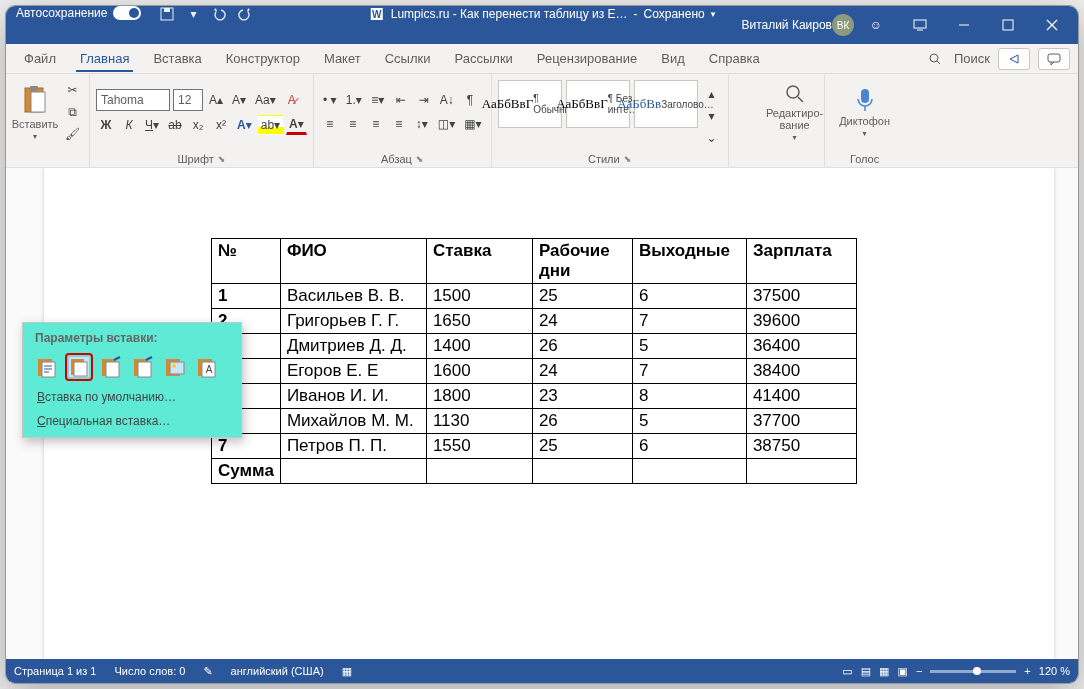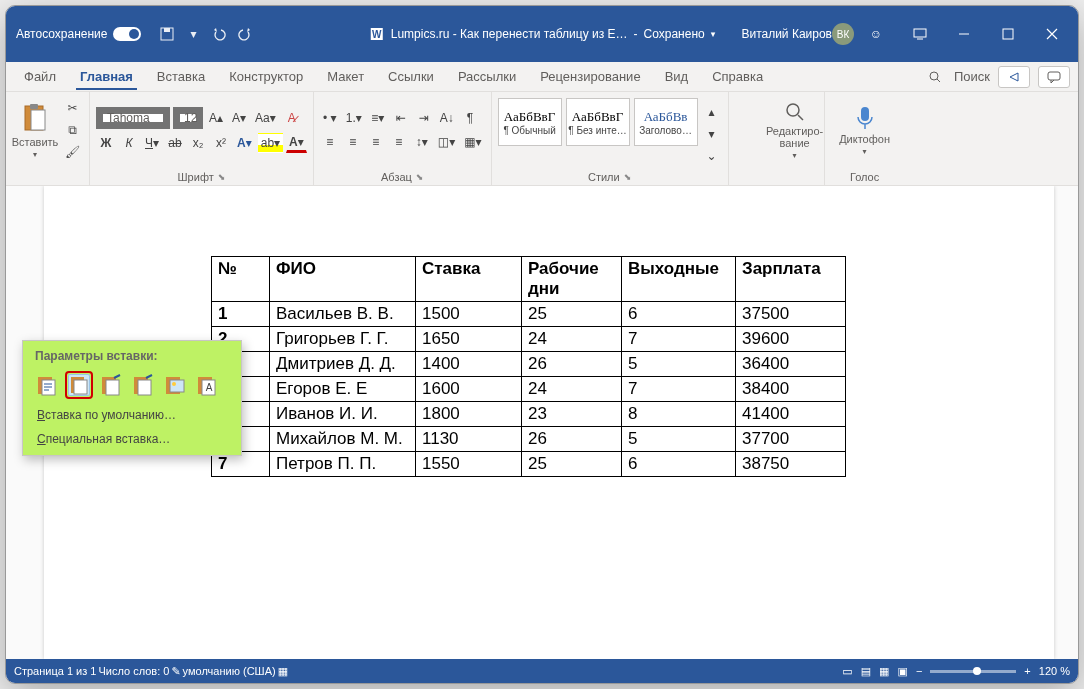--- a/index.html
+++ b/index.html
@@ -1,59 +1,59 @@
 <!DOCTYPE html>
 <html><head>
 <meta charset="utf-8">
 <style>
 *{box-sizing:border-box;margin:0;padding:0;font-family:"Segoe UI",Tahoma,sans-serif;user-select:none}
 body{background:#f0f0f0;display:flex;justify-content:center;align-items:center;height:100vh}
 .window{width:1074px;height:679px;background:#fff;border:1px solid #999;border-radius:10px;overflow:hidden;position:relative;display:flex;flex-direction:column;box-shadow:0 10px 40px rgba(0,0,0,0.3)}
-.titlebar{height:56px;background:#2b579a;display:flex;align-items:center;color:#fff;font-size:12px;position:relative}
+.titlebar{height:38px;background:#2b579a;display:flex;align-items:flex-start;color:#fff;font-size:12px;position:relative}
 .autosave{display:flex;align-items:center;gap:6px;padding:0 10px}
 .toggle{width:28px;height:14px;background:#fff;border-radius:7px;position:relative}
 .toggle::after{content:"";position:absolute;width:10px;height:10px;background:#2b579a;border-radius:50%;right:2px;top:2px}
 .qat{display:flex;gap:10px;padding:0 8px;align-items:center}
 .qat-ico{width:16px;height:16px;display:flex;align-items:center;justify-content:center;opacity:0.9}
 .title-center{position:absolute;left:50%;transform:translateX(-50%);display:flex;align-items:center;gap:6px}
 .title-right{margin-left:auto;display:flex;align-items:center;padding-right:4px}
 .avatar{width:22px;height:22px;border-radius:50%;background:#8a9a7b;display:flex;align-items:center;justify-content:center;font-size:10px}
 .winbtn{width:44px;height:38px;display:flex;align-items:center;justify-content:center}
 .tabs{height:30px;background:#f3f2f1;display:flex;align-items:center;padding:0 8px;font-size:13px;gap:4px;border-bottom:1px solid #e1dfdd}
 .tab{padding:4px 10px;color:#605e5c;cursor:pointer}
-.tab.active{color:#2b579a;font-weight:700;position:relative}
+.tab.active{color:#2b579a;font-weight:400;position:relative}
 .tab.active::after{content:"";position:absolute;bottom:-2px;left:6px;right:6px;height:2px;background:#2b579a}
 .tabs-right{margin-left:auto;display:flex;align-items:center;gap:8px;color:#605e5c}
 .search{display:flex;align-items:center;gap:12px;font-size:13px}
 .sharebtn{border:1px solid #c8c6c4;border-radius:3px;padding:3px 8px;background:#fff}
 .ribbon{height:94px;background:#f3f2f1;display:flex;border-bottom:1px solid #e1dfdd;font-size:11px;color:#605e5c}
 .group{display:flex;flex-direction:column;padding:2px 6px 0;border-right:1px solid #e1dfdd}
 .group-body{flex:1;display:flex;align-items:flex-start;gap:4px}
 .group-label{text-align:center;font-size:11px;color:#605e5c;padding-bottom:2px;display:flex;justify-content:center;align-items:center;gap:4px}
 .bigbtn{display:flex;flex-direction:column;align-items:center;justify-content:center;width:46px;height:72px;font-size:11px;gap:2px}
 .col{display:flex;flex-direction:column;gap:2px;justify-content:center;height:72px}
 .row{display:flex;align-items:center;gap:3px}
 .rbtn{min-width:20px;height:20px;display:flex;align-items:center;justify-content:center;border:1px solid transparent;padding:0 2px;font-size:12px;color:#444}
-.combo{border:7px solid #737373;background:#fff;height:22px;display:flex;align-items:center;padding:0 4px;font-size:12px}
+.combo{border:1px solid #737373;background:#fff;height:22px;display:flex;align-items:center;padding:0 4px;font-size:12px}
 .fontname{width:74px}
 .fontsize{width:30px}
-.stylebox{border:1px solid #c8c6c4;background:#fff;width:64px;height:48px;display:flex;flex-direction:column;align-items:center;justify-content:center;font-size:10px;color:#444}
+.stylebox{border:1px solid #c8c6c4;background:#fff;width:64px;height:48px;display:flex;align-items:center;justify-content:center;font-size:10px;color:#444}
 .stylebox .samp{font-size:13px;color:#000;font-family:Tahoma}
 .doc{flex:1;background:#fafafa;position:relative;overflow:hidden}
 .page{position:absolute;left:38px;top:0;right:24px;bottom:0;background:#fff;box-shadow:0 0 4px rgba(0,0,0,0.2)}
 .ruler{position:absolute;top:0;left:38px;right:24px;height:16px;background:#f6f6f6;border-bottom:1px solid #ddd}
-.statusbar{height:24px;background:#2b579a;color:#fff;display:flex;align-items:center;font-size:11px;padding:0 8px;gap:2px}
+.statusbar{height:24px;background:#2b579a;color:#fff;display:flex;align-items:center;font-size:11px;padding:0 8px;gap:18px}
 .statusbar .right{margin-left:auto;display:flex;align-items:center;gap:8px}
 .zoom-track{width:86px;height:3px;background:rgba(255,255,255,0.5);position:relative}
 .zoom-track::after{content:"";position:absolute;width:8px;height:8px;background:#fff;border-radius:50%;top:-3px;left:50%}
 .tbl{position:absolute;top:70px;left:167px;border-collapse:collapse;font-family:Tahoma;font-size:17px;color:#000}
 .tbl td,.tbl th{border:1px solid #000;padding:2px 6px;text-align:left;vertical-align:top}
 .tbl th{font-weight:bold}
 .tbl .rownum{font-weight:bold}
-.paste-menu{position:absolute;top:154px;left:16px;width:220px;background:#bef264;border:1px solid #c8c6c4;box-shadow:2px 4px 10px rgba(0,0,0,0.25);font-size:12px;color:#444;z-index:20;padding:4px 0}
+.paste-menu{position:absolute;top:154px;left:16px;width:220px;background:#5eead4;border:1px solid #c8c6c4;box-shadow:2px 4px 10px rgba(0,0,0,0.25);font-size:12px;color:#444;z-index:20;padding:4px 0}
 .paste-menu .hdr{padding:4px 12px;font-weight:bold;color:#666}
 .paste-icons{display:flex;gap:4px;padding:4px 10px}
 .pico{width:28px;height:28px;display:flex;align-items:center;justify-content:center;border:1px solid transparent;border-radius:2px}
 .pico.hl{border:2px solid #d10000;border-radius:4px;padding:1px}
 .pico.focus{background:#cde6f7;border-color:#9ac3e6}
 .paste-menu .mi{padding:5px 14px}
 .dlaunch{font-size:9px;color:#888}
 svg{display:block}
 </style>
 </head>
@@ -372,20 +372,28 @@
               <td>37700</td>
             </tr>
         <tr>
               <td class="rownum">7</td>
               <td>Петров П. П.</td>
               <td>1550</td>
               <td>25</td>
               <td>6</td>
               <td>38750</td>
             </tr>
+        <tr>
+              <td class="rownum">Сумма</td>
+              <td></td>
+              <td></td>
+              <td></td>
+              <td></td>
+              <td></td>
+            </tr>
       </tbody>
         </table>
     </div>
 
     <div class="paste-menu">
       <div class="hdr">Параметры вставки:</div>
       <div class="paste-icons">
         <div class="pico">
             <svg width="22" height="22">
               <rect x="2" y="3" width="14" height="17" fill="#d08b3a"></rect>
@@ -432,21 +440,21 @@
       </div>
       <div class="mi"><u>В</u>ставка по умолчанию…</div>
       <div class="mi"><u>С</u>пециальная вставка…</div>
     </div>
   </div>
 
   <div class="statusbar">
     <span>Страница 1 из 1</span>
     <span>Число слов: 0</span>
     <span>✎</span>
-    <span>умолчанию (США)</span>
+    <span>английский (США)</span>
     <span>▦</span>
     <div class="right">
       <span>▭</span>
       <span>▤</span>
       <span>▦</span>
       <span>▣</span>
       <span>−</span>
       <div class="zoom-track"></div>
       <span>+</span>
       <span>120 %</span>

